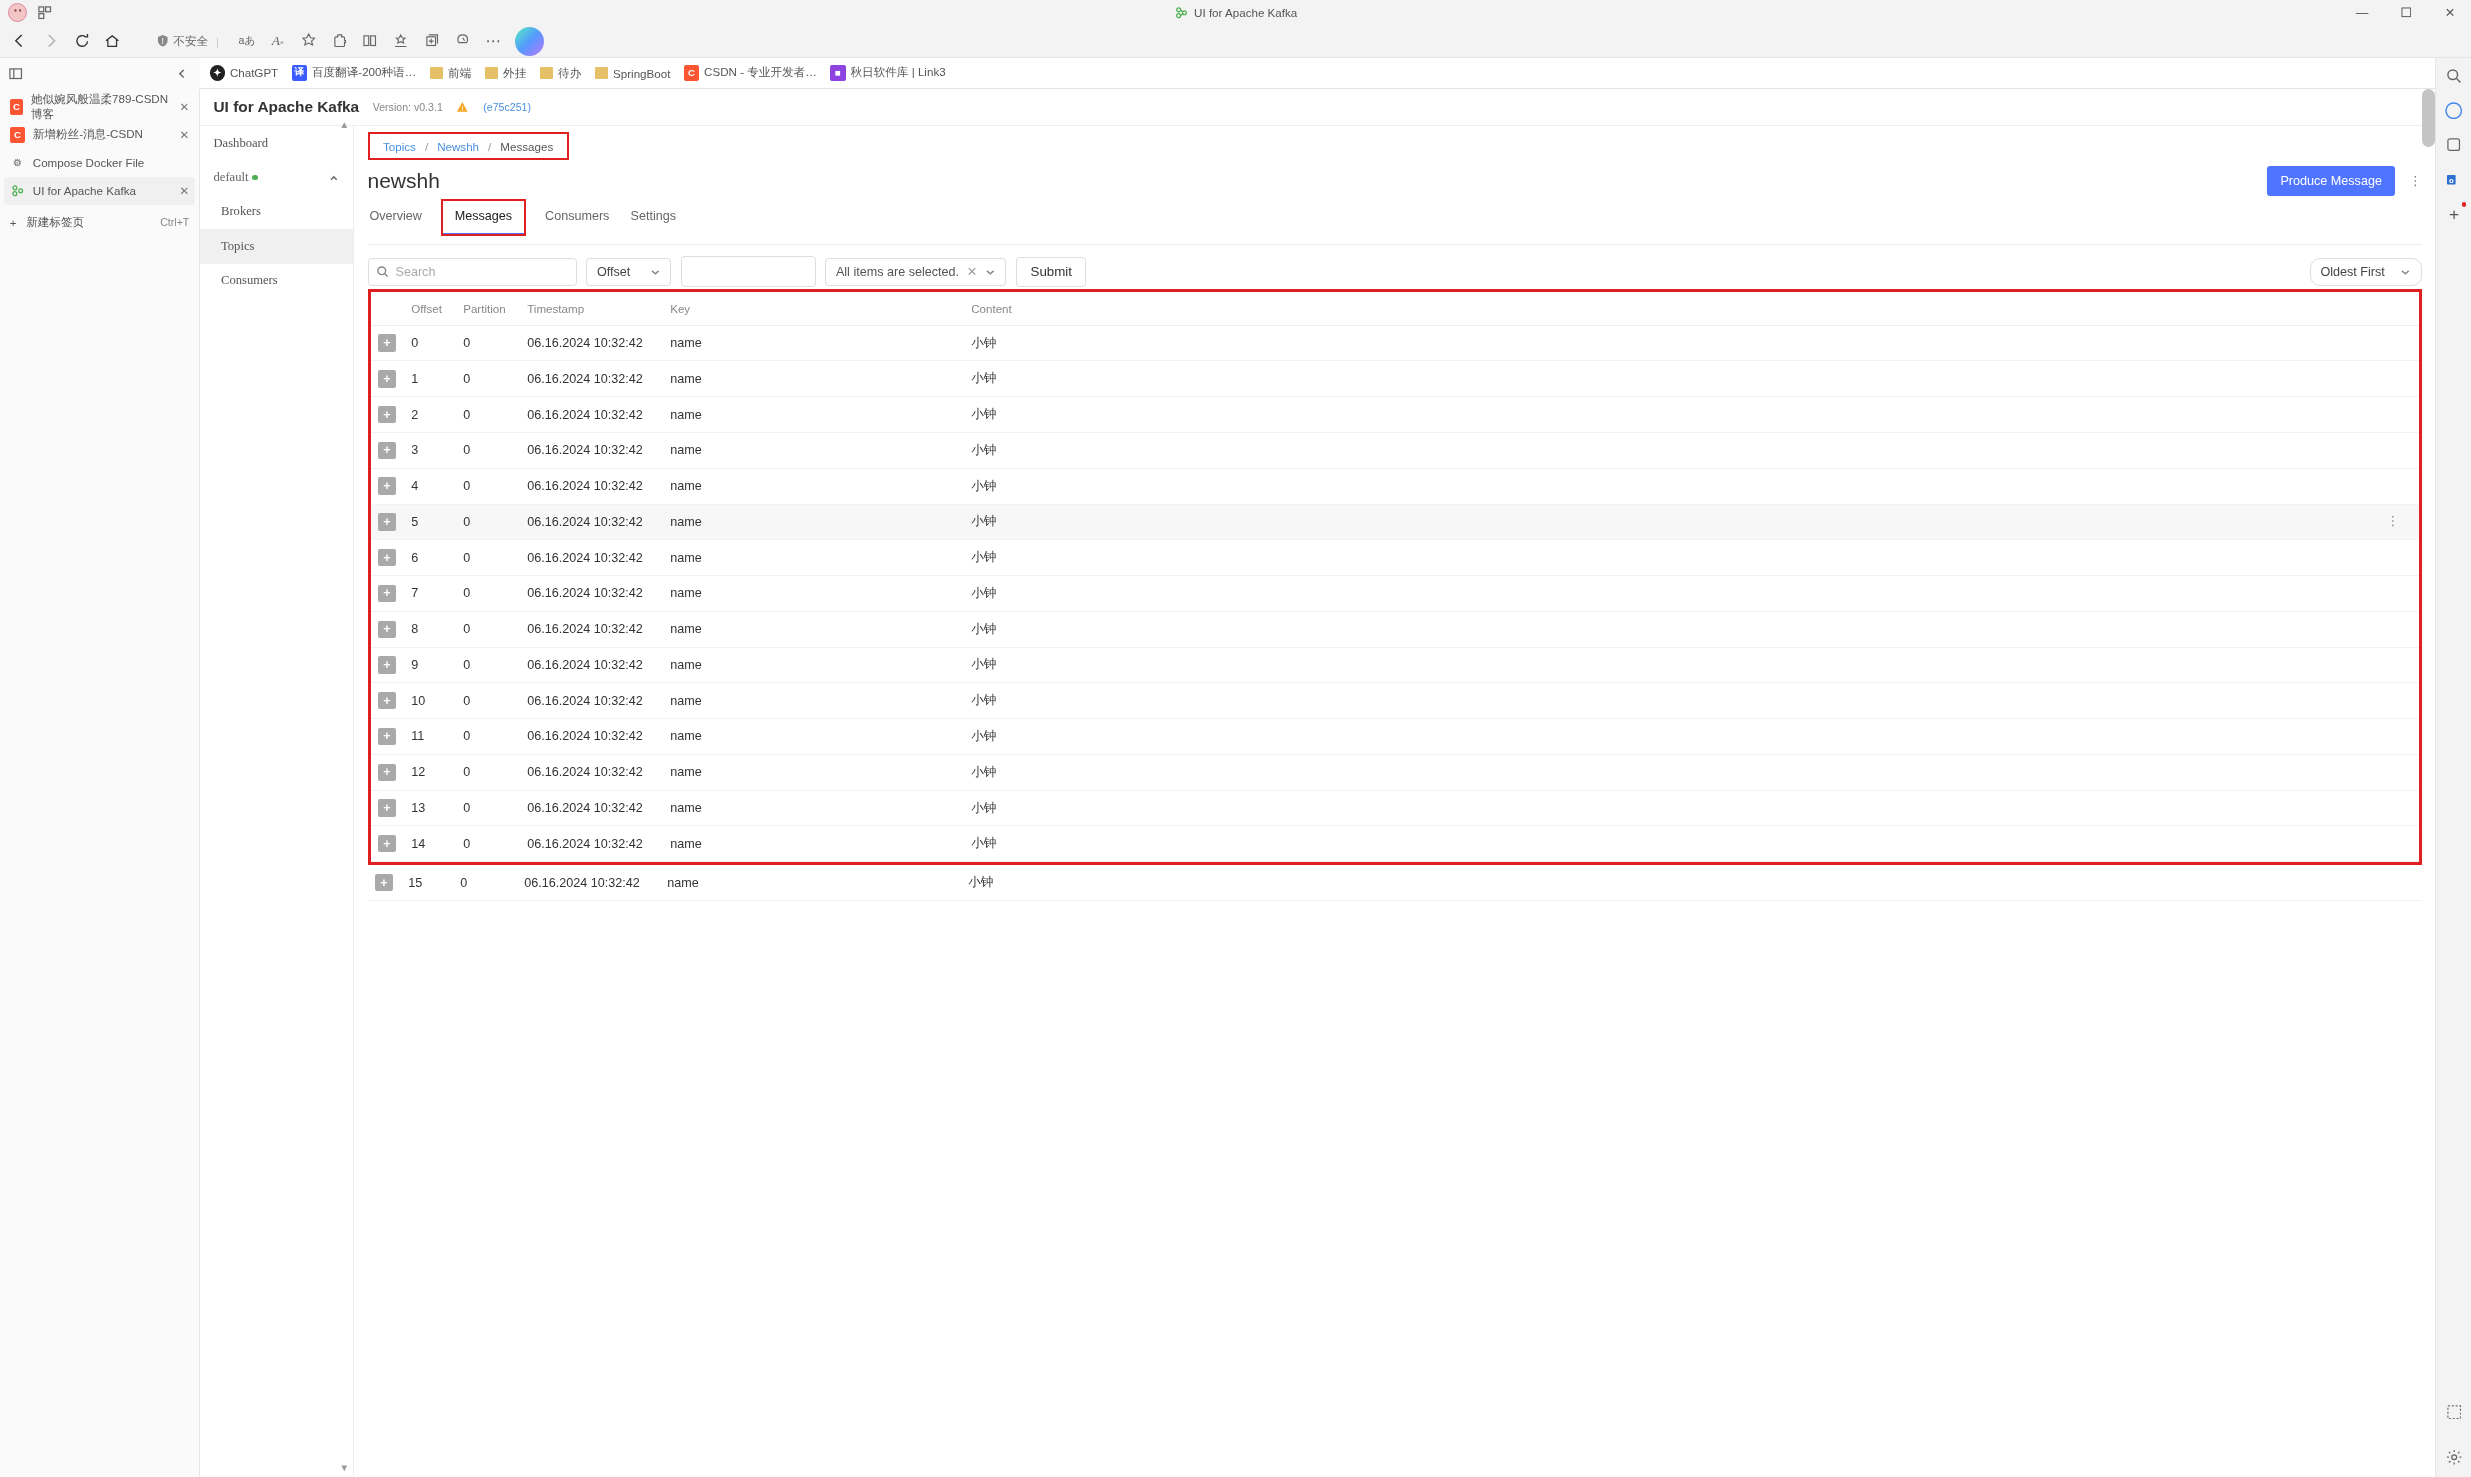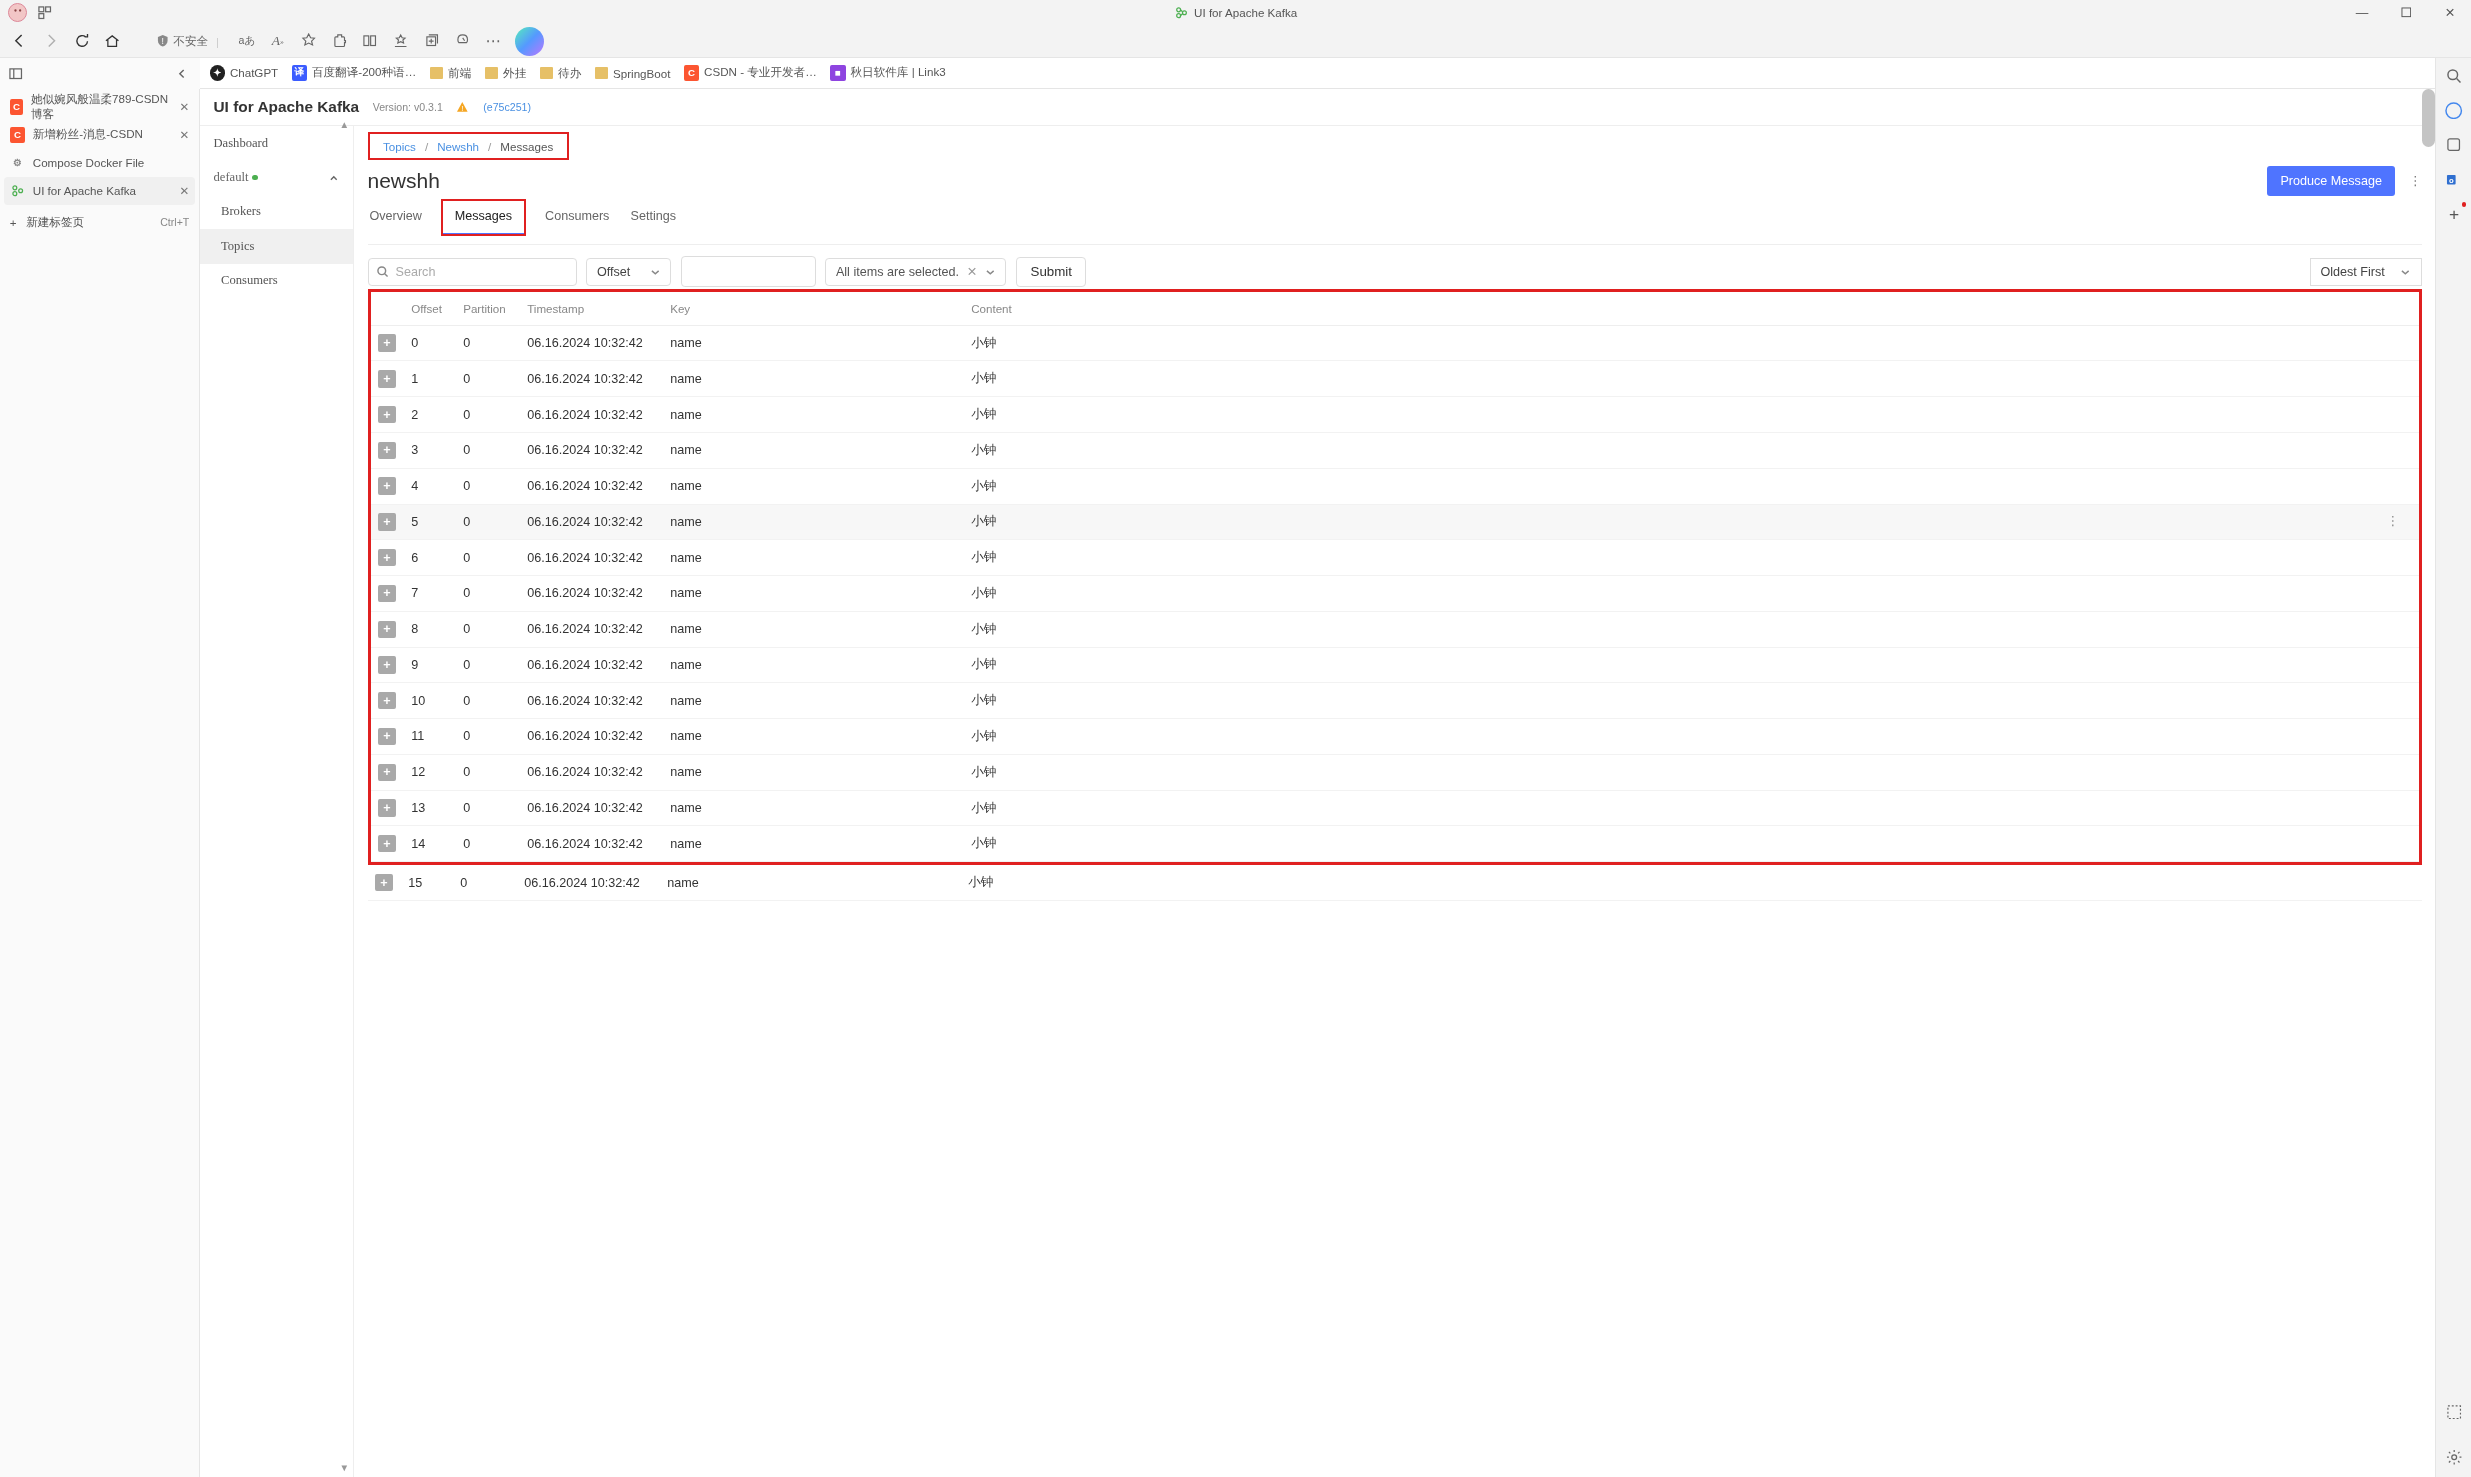--- a/index.html
+++ b/index.html
@@ -87,21 +87,21 @@
 .tab-active-wrap .tab { color:#222; border-bottom:1.9px solid #4f74ff; font-weight:500; padding:7.7px 11.6px 9.7px; }
 
 .filters { display:flex; gap:9.7px; margin-top:11.6px; align-items:center; }
 .search-box { flex:0 0 209px; border:1px solid #ddd; border-radius:3.9px; display:flex;align-items:center;padding:5.8px 7.7px;gap:5.8px;color:#888; }
 .sel-box { border:1px solid #ddd; border-radius:3.9px; display:flex;align-items:center;padding:5.8px 9.7px;gap:19.3px;color:#444; }
 .sel-box .chv { color:#888; }
 .empty-box { width:135px; border:1px solid #ddd;border-radius:3.9px;height:31px; }
 .chip { border:1px solid #ddd;border-radius:3.9px;padding:5.8px 9.7px;display:flex;align-items:center;gap:7.7px;color:#555; }
 .chip .x { color:#999; }
 .btn-submit { border:1px solid #ddd;border-radius:3.9px;padding:6.8px 13.5px;background:#fff;color:#333; }
-.sort-box { margin-left:auto; border:1px solid #ddd;border-radius:0;padding:5.8px 9.7px;display:flex;align-items:center;gap:15.4px;color:#444; }
+.sort-box { margin-left:auto; border:1px solid #ddd;border-radius:10px;padding:5.8px 9.7px;display:flex;align-items:center;gap:15.4px;color:#444; }
 
 .stats { display:flex;justify-content:flex-end;gap:21px;font-size:11.6px;color:#666;margin-top:9.7px; }
 .stats span { display:flex;align-items:center;gap:3.9px; }
 
 .table-wrap { border:3.9px solid #e02020; margin-top:1.9px; }
 table { width:100%; border-collapse:collapse; font-size:12.6px; }
 th { text-align:left; font-weight:400; color:#888; font-size:11.6px; padding:9.7px 7.7px; border-bottom:1px solid #eee; }
 td { padding:8.7px 7.7px; border-bottom:1px solid #f2f2f2; }
 tr.hov td { background:#f7f7f7; }
 .expand { width:17.4px;height:17.4px;background:#a9a9a9;border-radius:1.9px;color:#fff;display:flex;align-items:center;justify-content:center;font-size:12.6px;font-weight:bold; }

